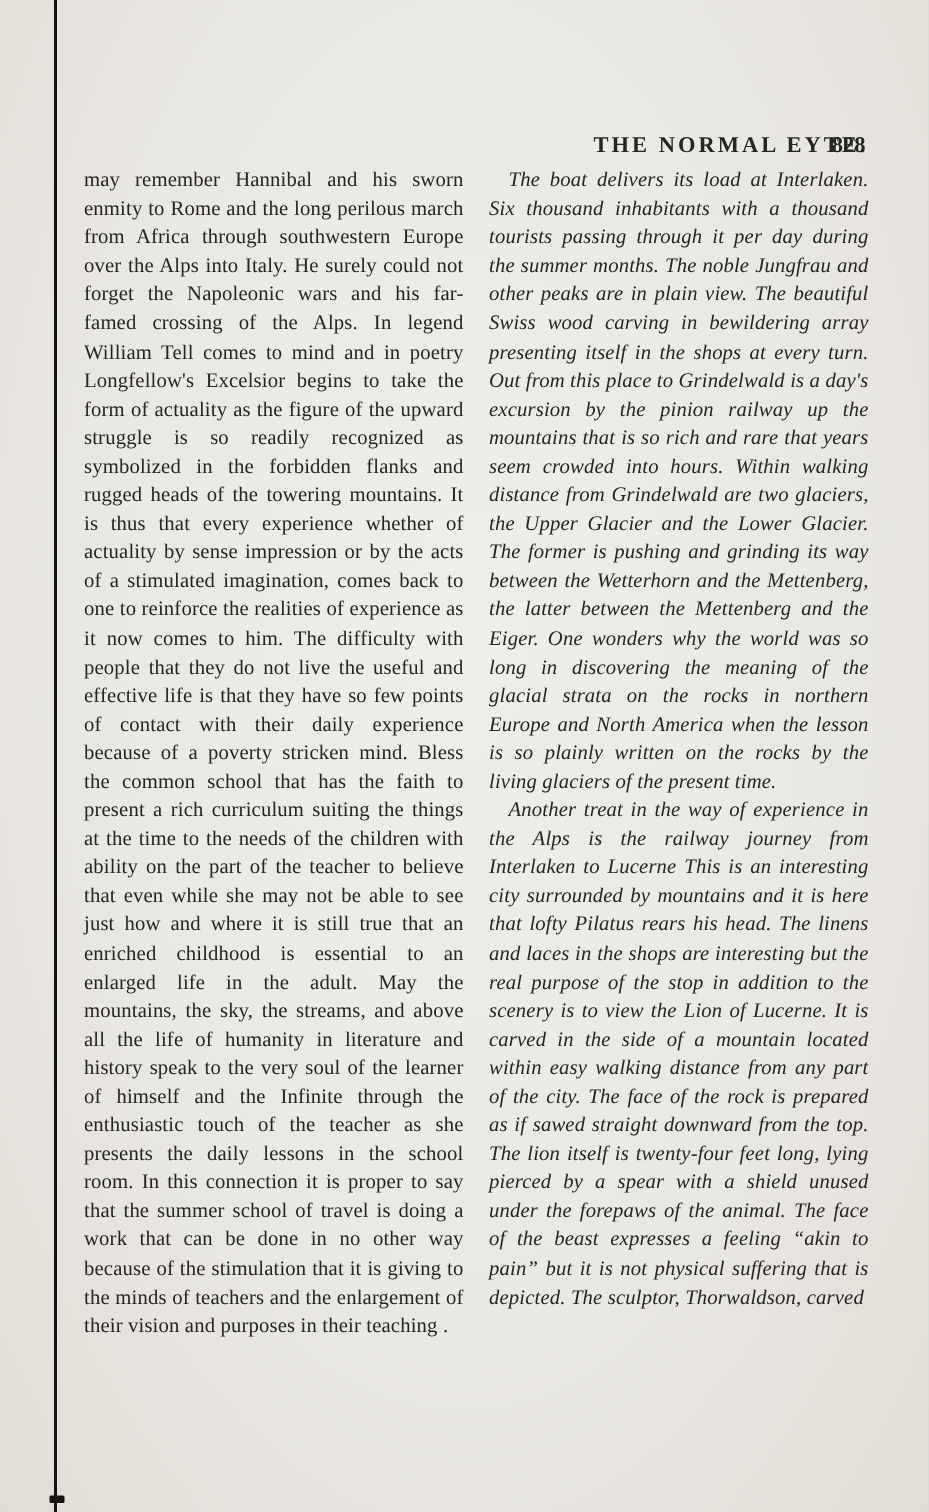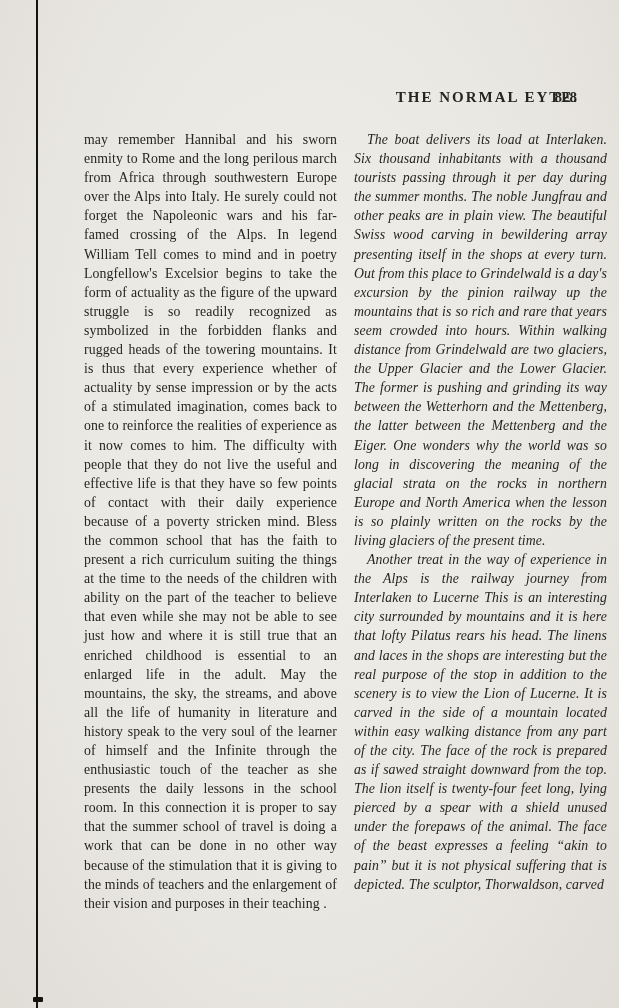--- a/index.html
+++ b/index.html
@@ -59,26 +59,25 @@
   }
   .page-number {
     position: absolute;
     right: 2px;
     top: 0;
     font-size: 15px;
     font-weight: bold;
   }
   .columns {
     position: absolute;
-    top: 130px;
+    top: 110px;
     left: 56px;
     width: 523px;
     display: flex;
     gap: 17px;
-    margin-left: 28px;
   }
   .col {
     flex: 1;
     min-width: 0;
   }
   .col p {
     margin: 0;
     font-size: 13.8px;
     line-height: 19.1px;
     text-align: justify;

